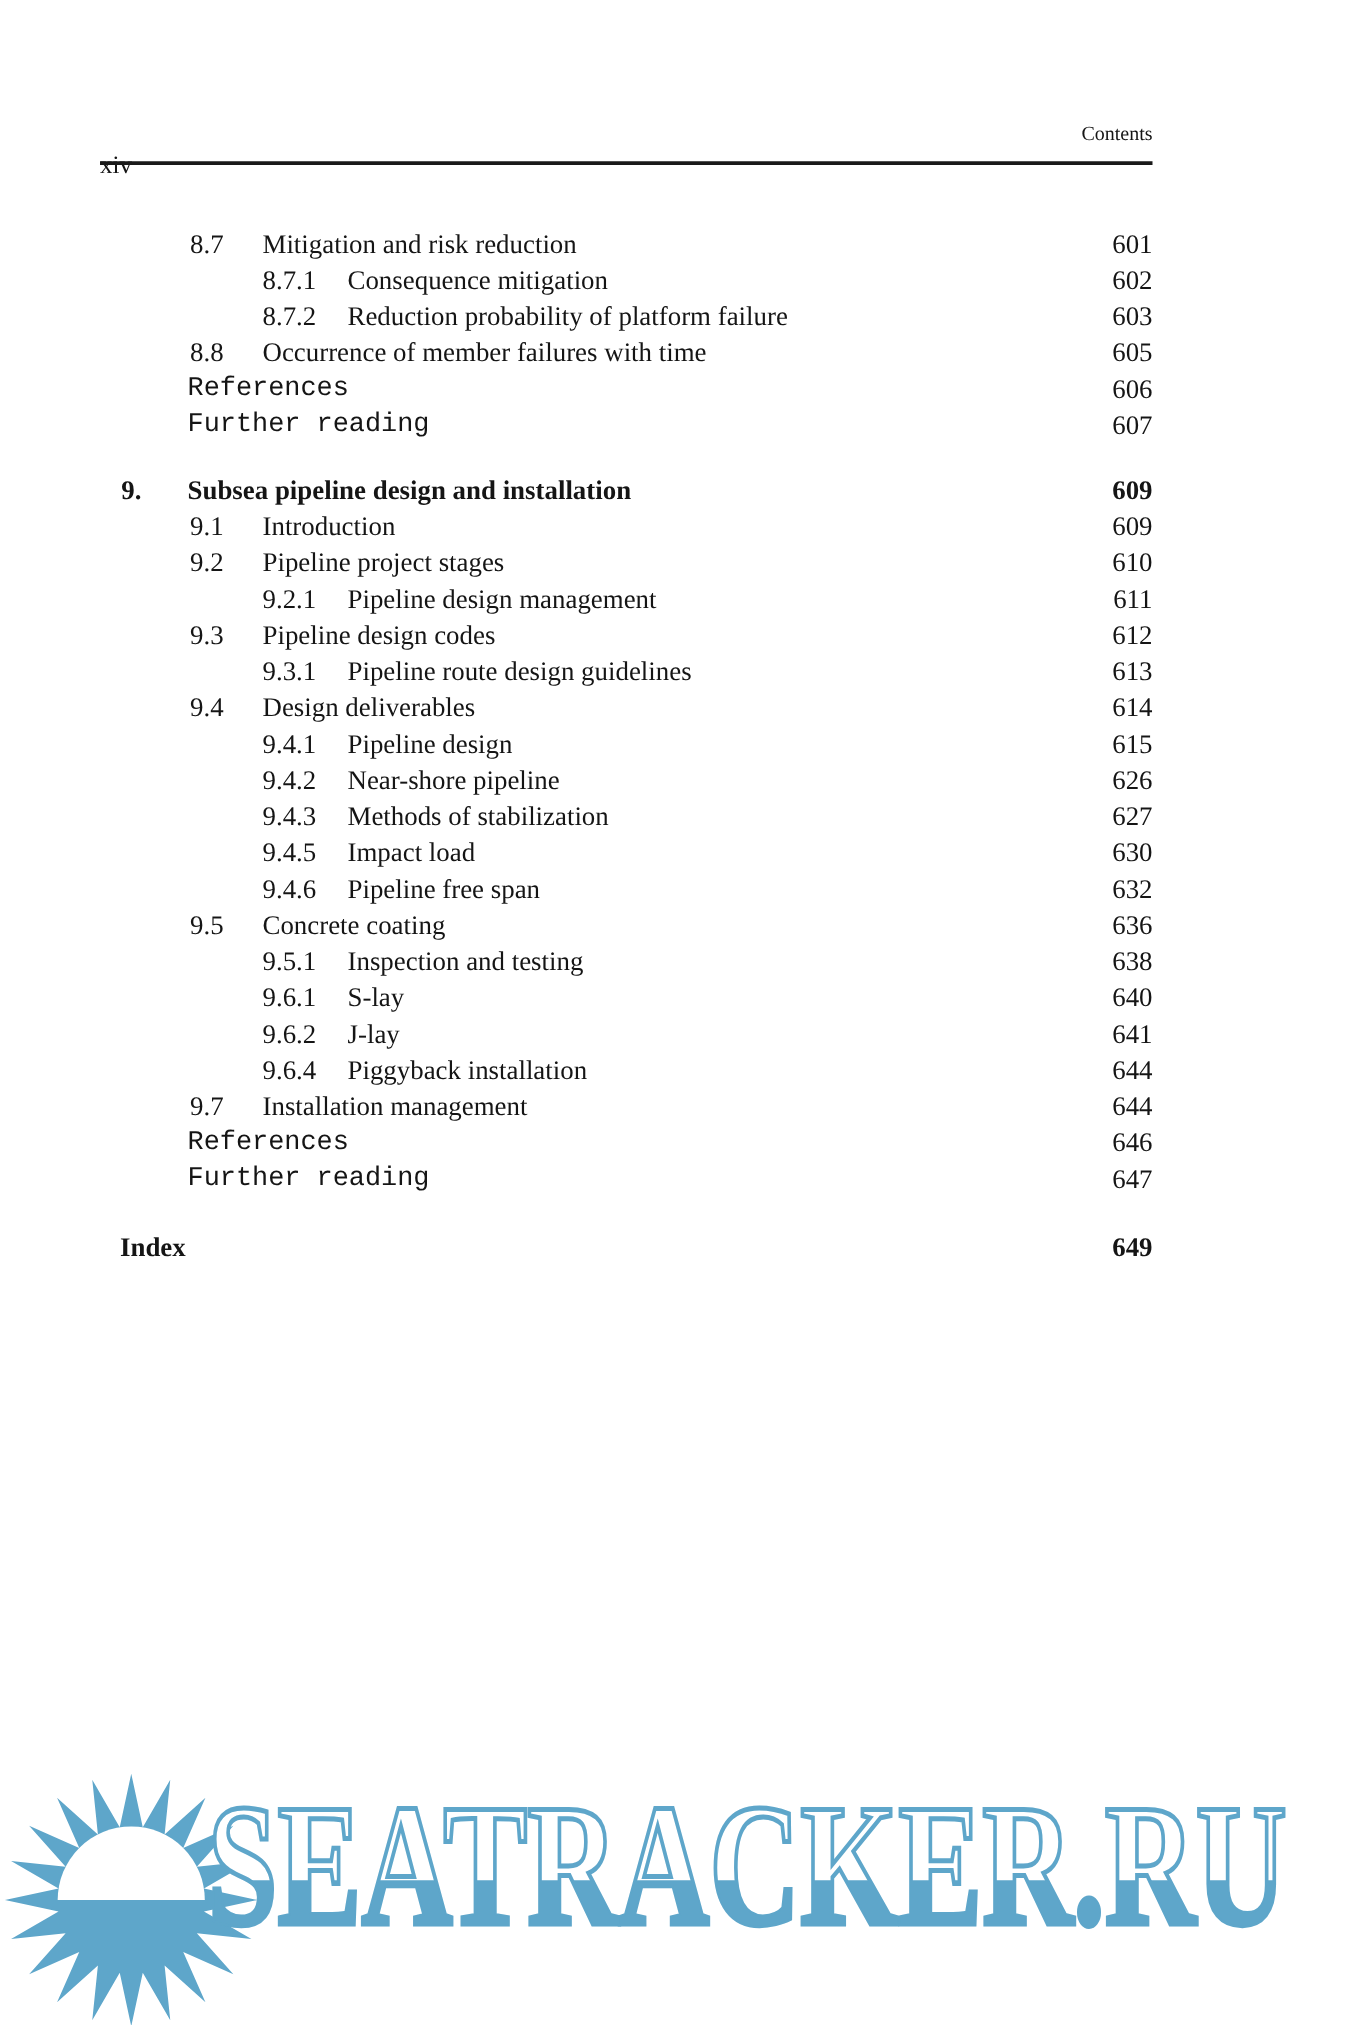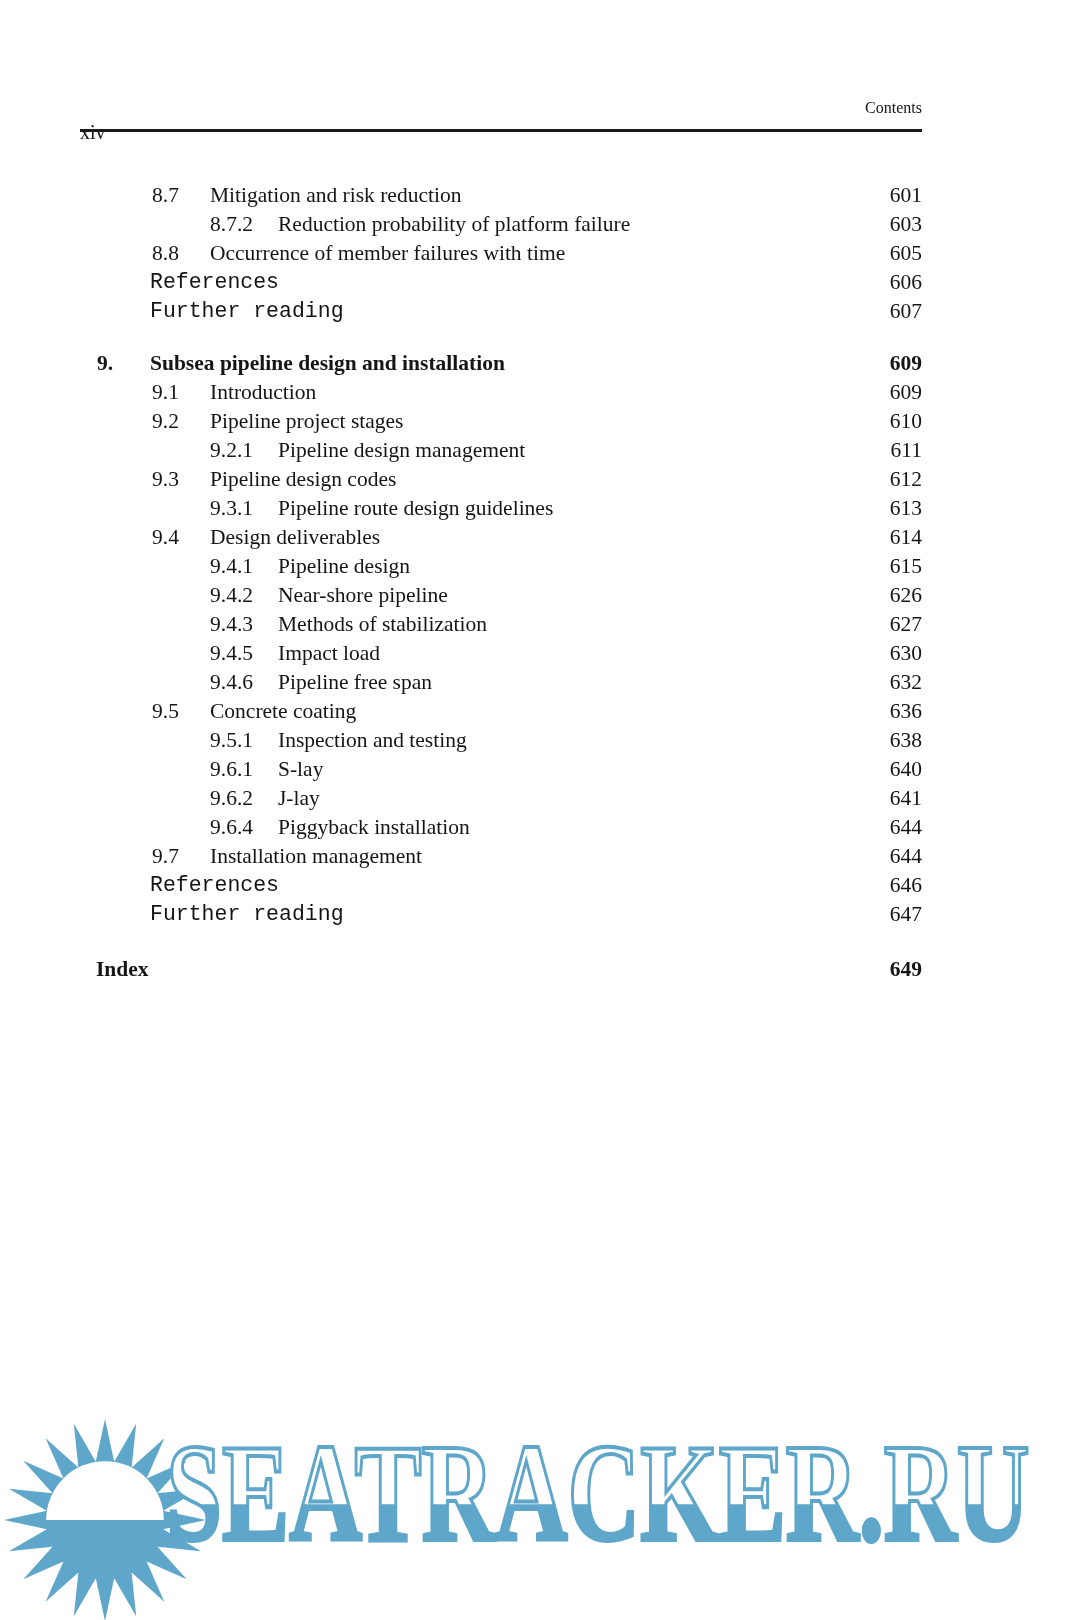--- a/index.html
+++ b/index.html
@@ -55,20 +55,25 @@
   <div class="hdr-right">Contents</div>
   <div class="hdr-rule"></div>
 
   <div class="toc" id="toc">
       <div class="row l1">
         <span class="num">8.7</span>
         <span class="title">Mitigation and risk reduction</span>
         <span class="page-num">601</span>
       </div>
       <div class="row l2">
+        <span class="num">8.7.1</span>
+        <span class="title">Consequence mitigation</span>
+        <span class="page-num">602</span>
+      </div>
+      <div class="row l2">
         <span class="num">8.7.2</span>
         <span class="title">Reduction probability of platform failure</span>
         <span class="page-num">603</span>
       </div>
       <div class="row l1">
         <span class="num">8.8</span>
         <span class="title">Occurrence of member failures with time</span>
         <span class="page-num">605</span>
       </div>
       <div class="row plain">

